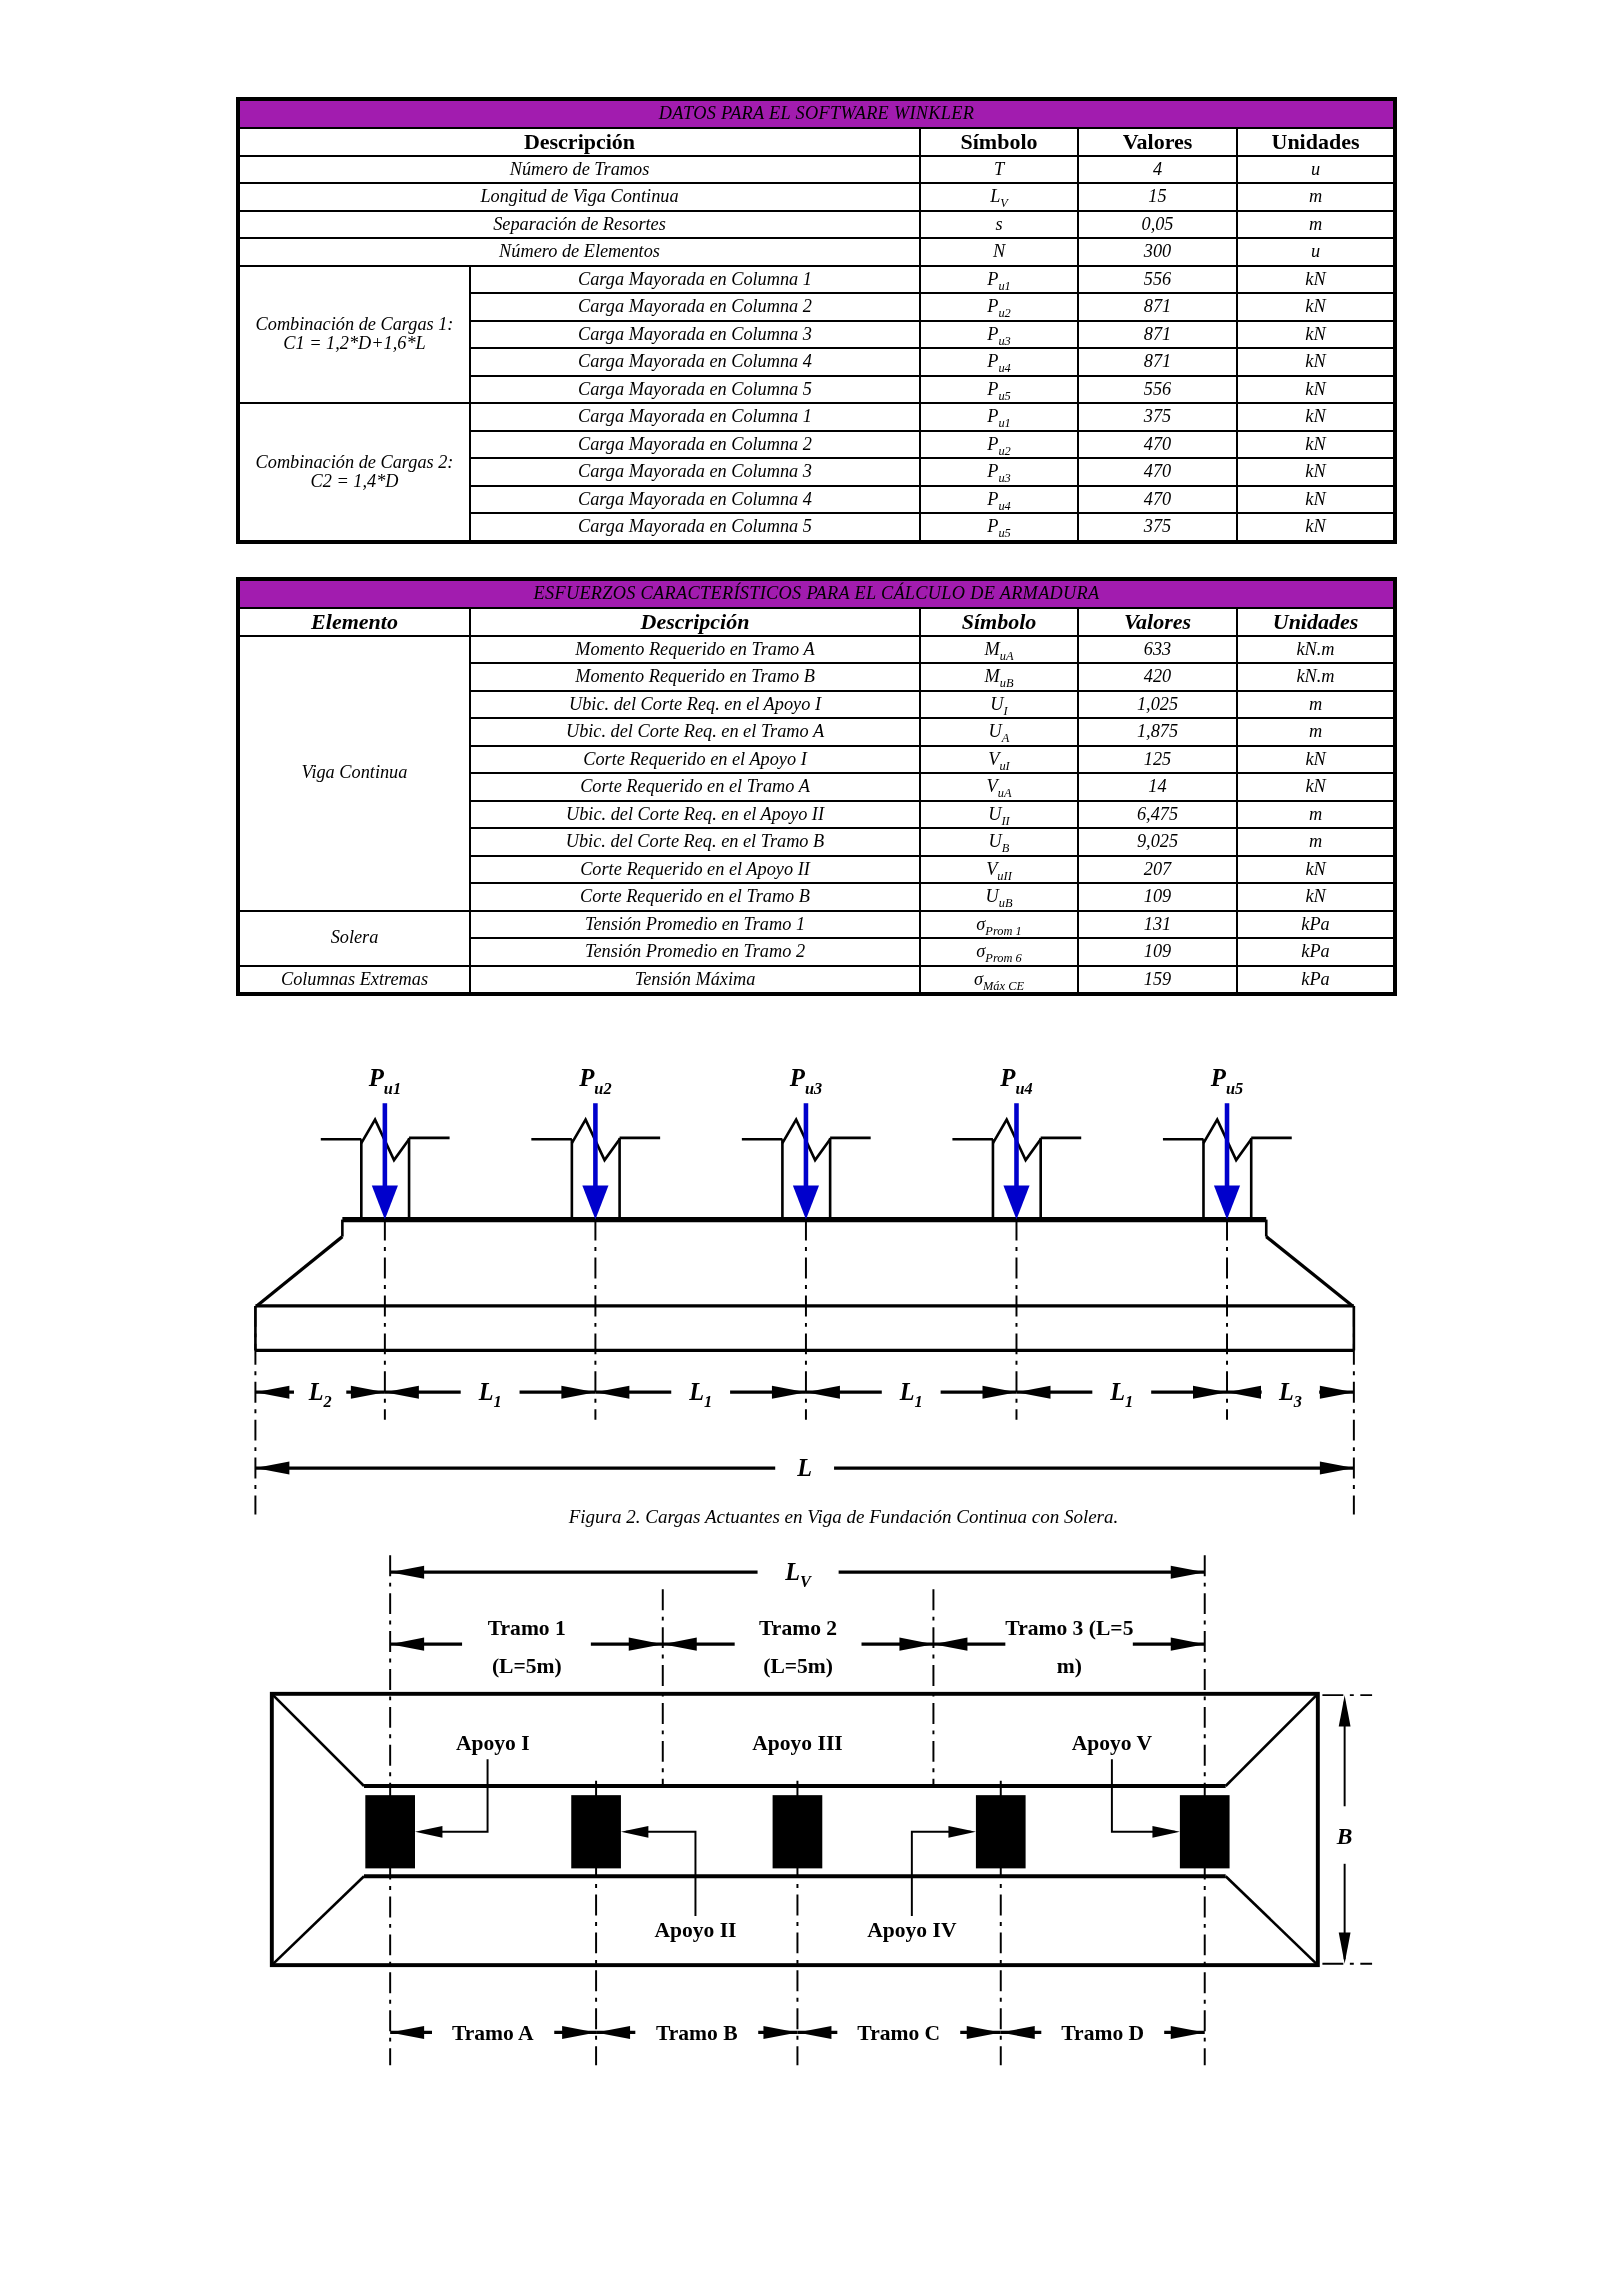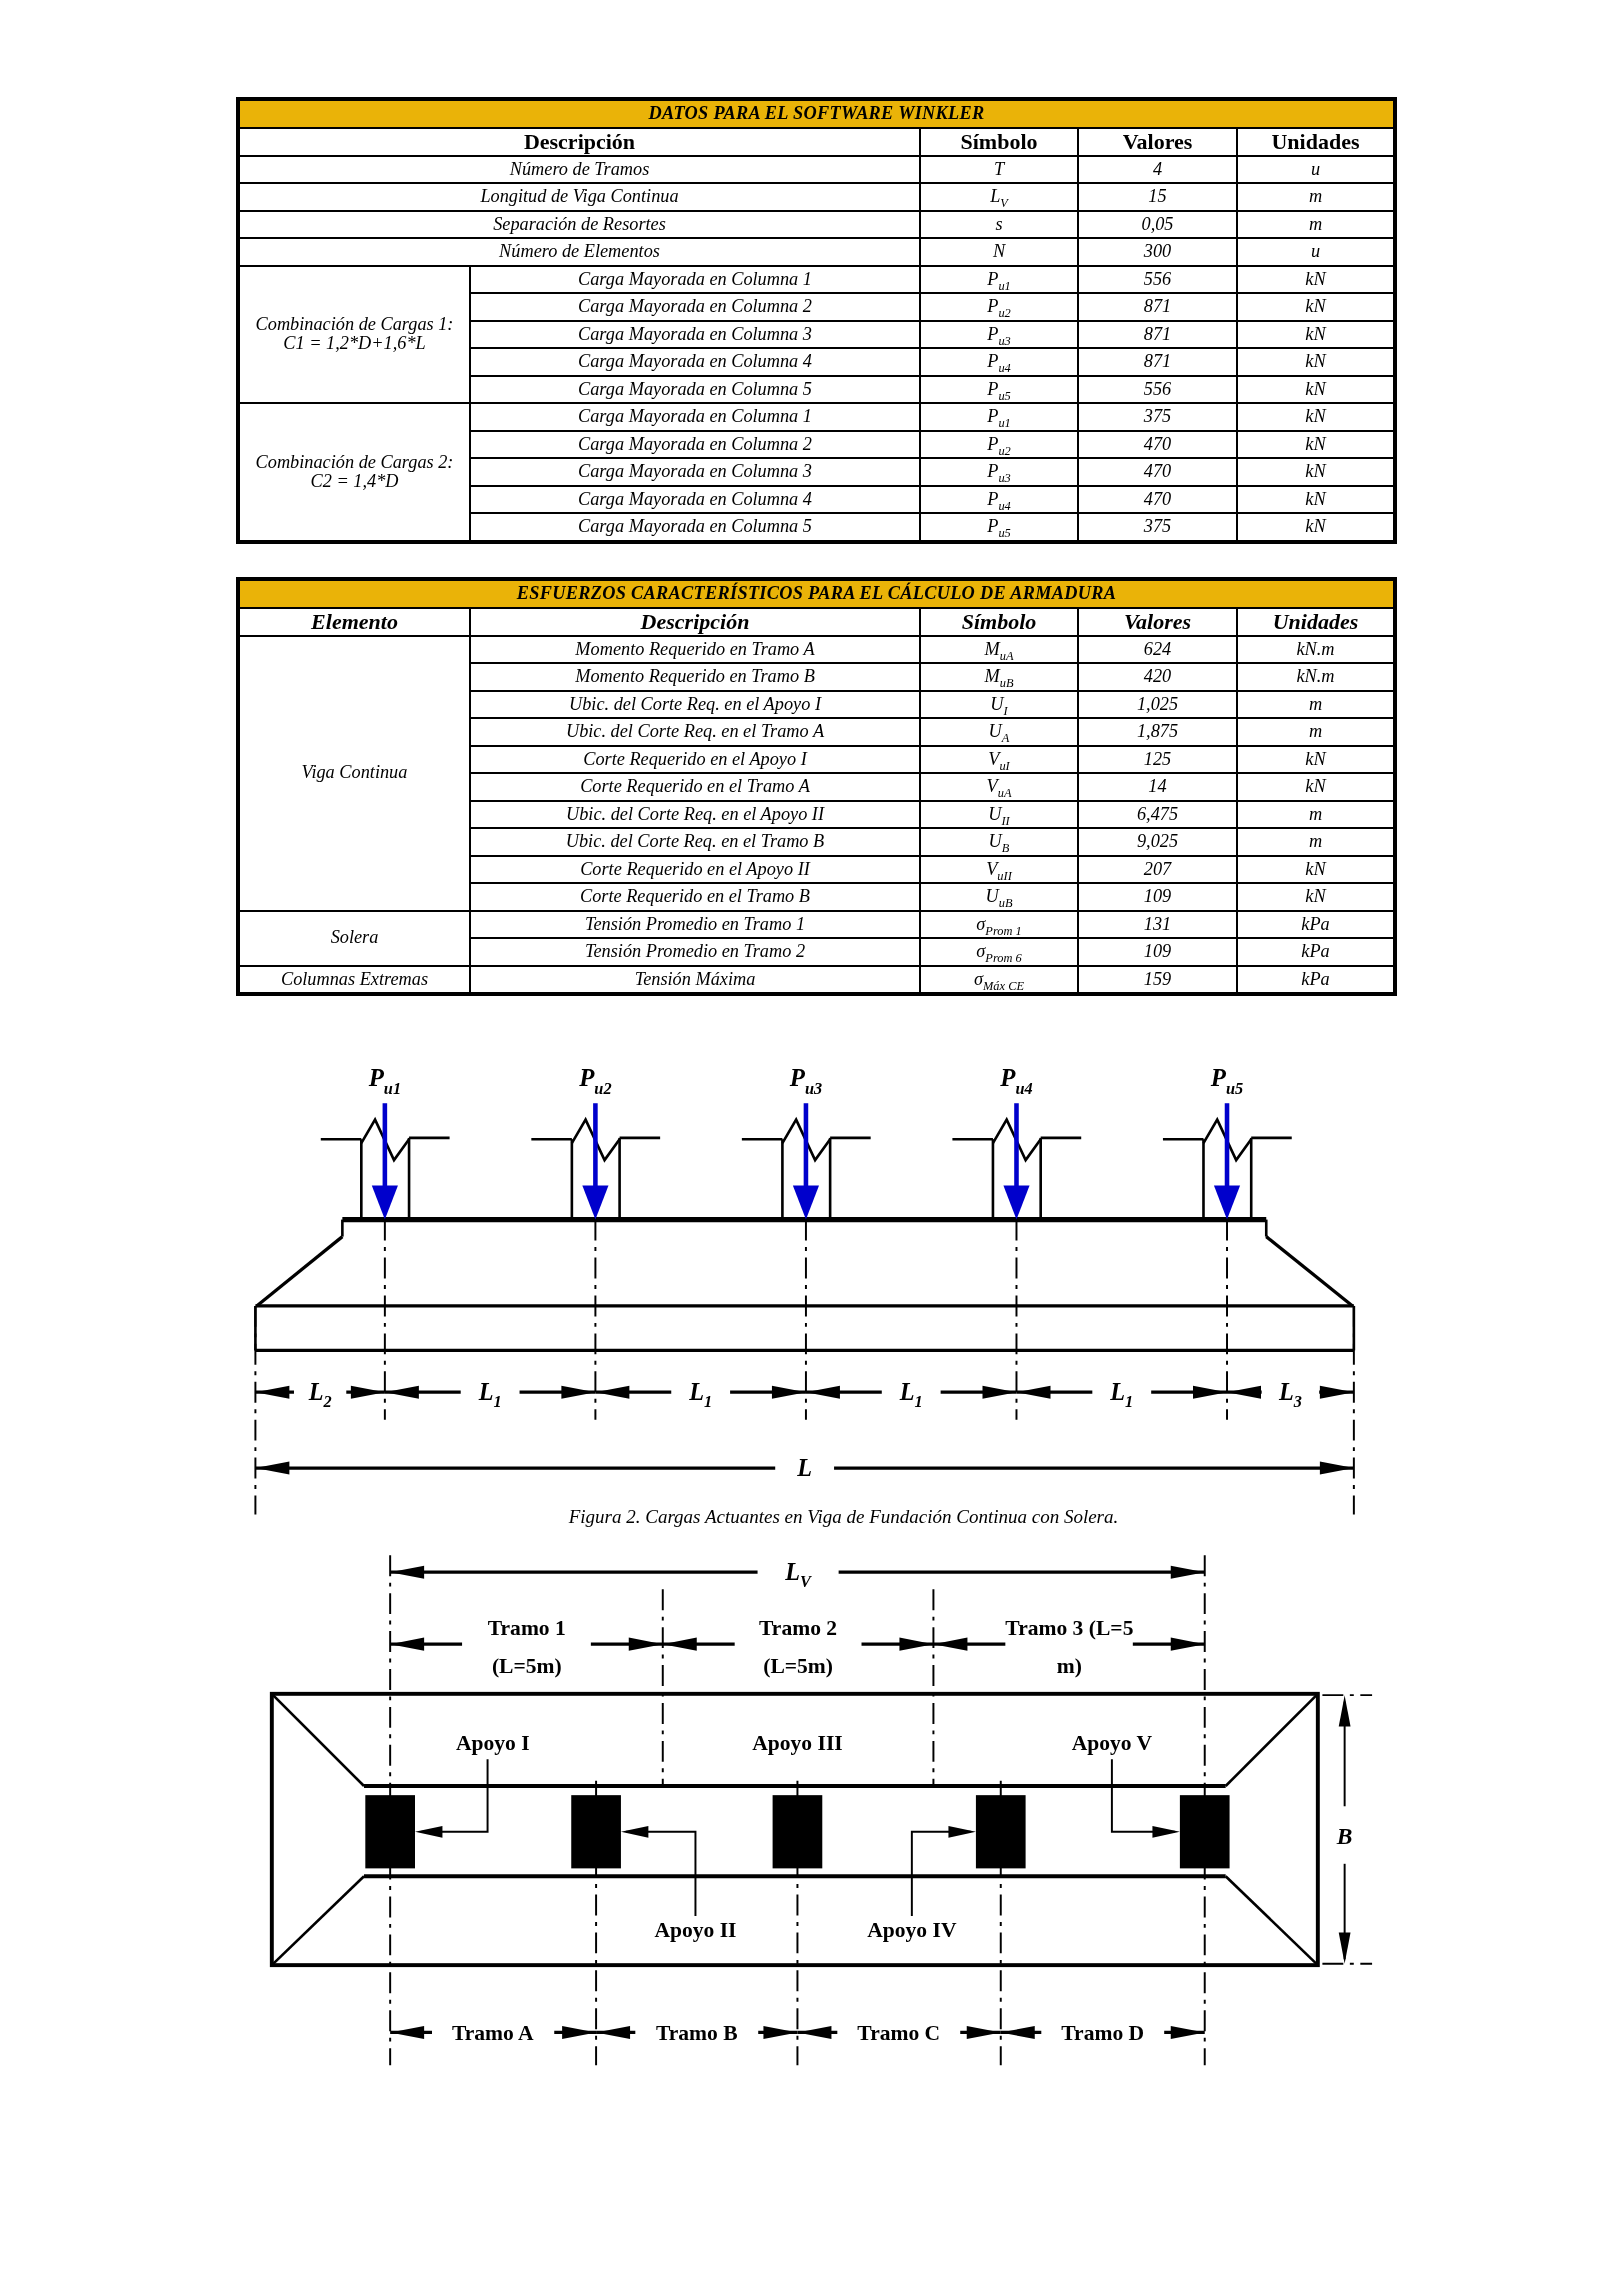--- a/index.html
+++ b/index.html
@@ -4,21 +4,21 @@
 <style>
   html,body{margin:0;padding:0;background:#fff;}
   .page{position:relative;width:1623px;height:2295px;background:#ffffff;
         font-family:"Liberation Serif",serif;color:#000;overflow:hidden;}
 
   
   table.tbl{position:absolute;left:236px;width:1157px;border-collapse:collapse;
             table-layout:fixed;border:4.6px solid #000;}
   table.tbl td{border:2.6px solid #000;text-align:center;vertical-align:middle;
                padding:0 2.6px;font-style:italic;font-size:18.3px;height:25.5px;line-height:1.05;}
-  td.title{background:#eab308;font-style:normal;font-weight:bold;font-size:20px;
+  td.title{background:#a21caf;font-style:normal;font-weight:normal;font-size:20px;
            height:27.5px;letter-spacing:0.3px;border-bottom:3.9px solid #000;}
   tr.head td{font-weight:bold;font-size:22px;height:26px;}
   #t1 tr.head td{font-style:normal;}
   #t2 tr.head td{}
   td.combo{font-size:17.7px;line-height:1.55;}
   td.elem{font-size:18.3px;}
   .sub{font-size:12.4px;position:relative;top:5.2px;font-style:italic;}
   .sym{font-style:italic;}
 
   
@@ -169,21 +169,21 @@
       <td>Elemento</td>
       <td>Descripción</td>
       <td>Símbolo</td>
       <td>Valores</td>
       <td>Unidades</td>
     </tr>
     <tr>
       <td class="elem" rowspan="10">Viga Continua</td>
       <td>Momento Requerido en Tramo A</td>
           <td><span class="sym">M</span><span class="sub">uA</span></td>
-          <td>624</td>
+          <td>633</td>
           <td>kN.m</td>
         </tr>
     <tr>
           <td>Momento Requerido en Tramo B</td>
           <td><span class="sym">M</span><span class="sub">uB</span></td>
           <td>420</td>
           <td>kN.m</td>
         </tr>
     <tr>
           <td>Ubic. del Corte Req. en el Apoyo I</td>

